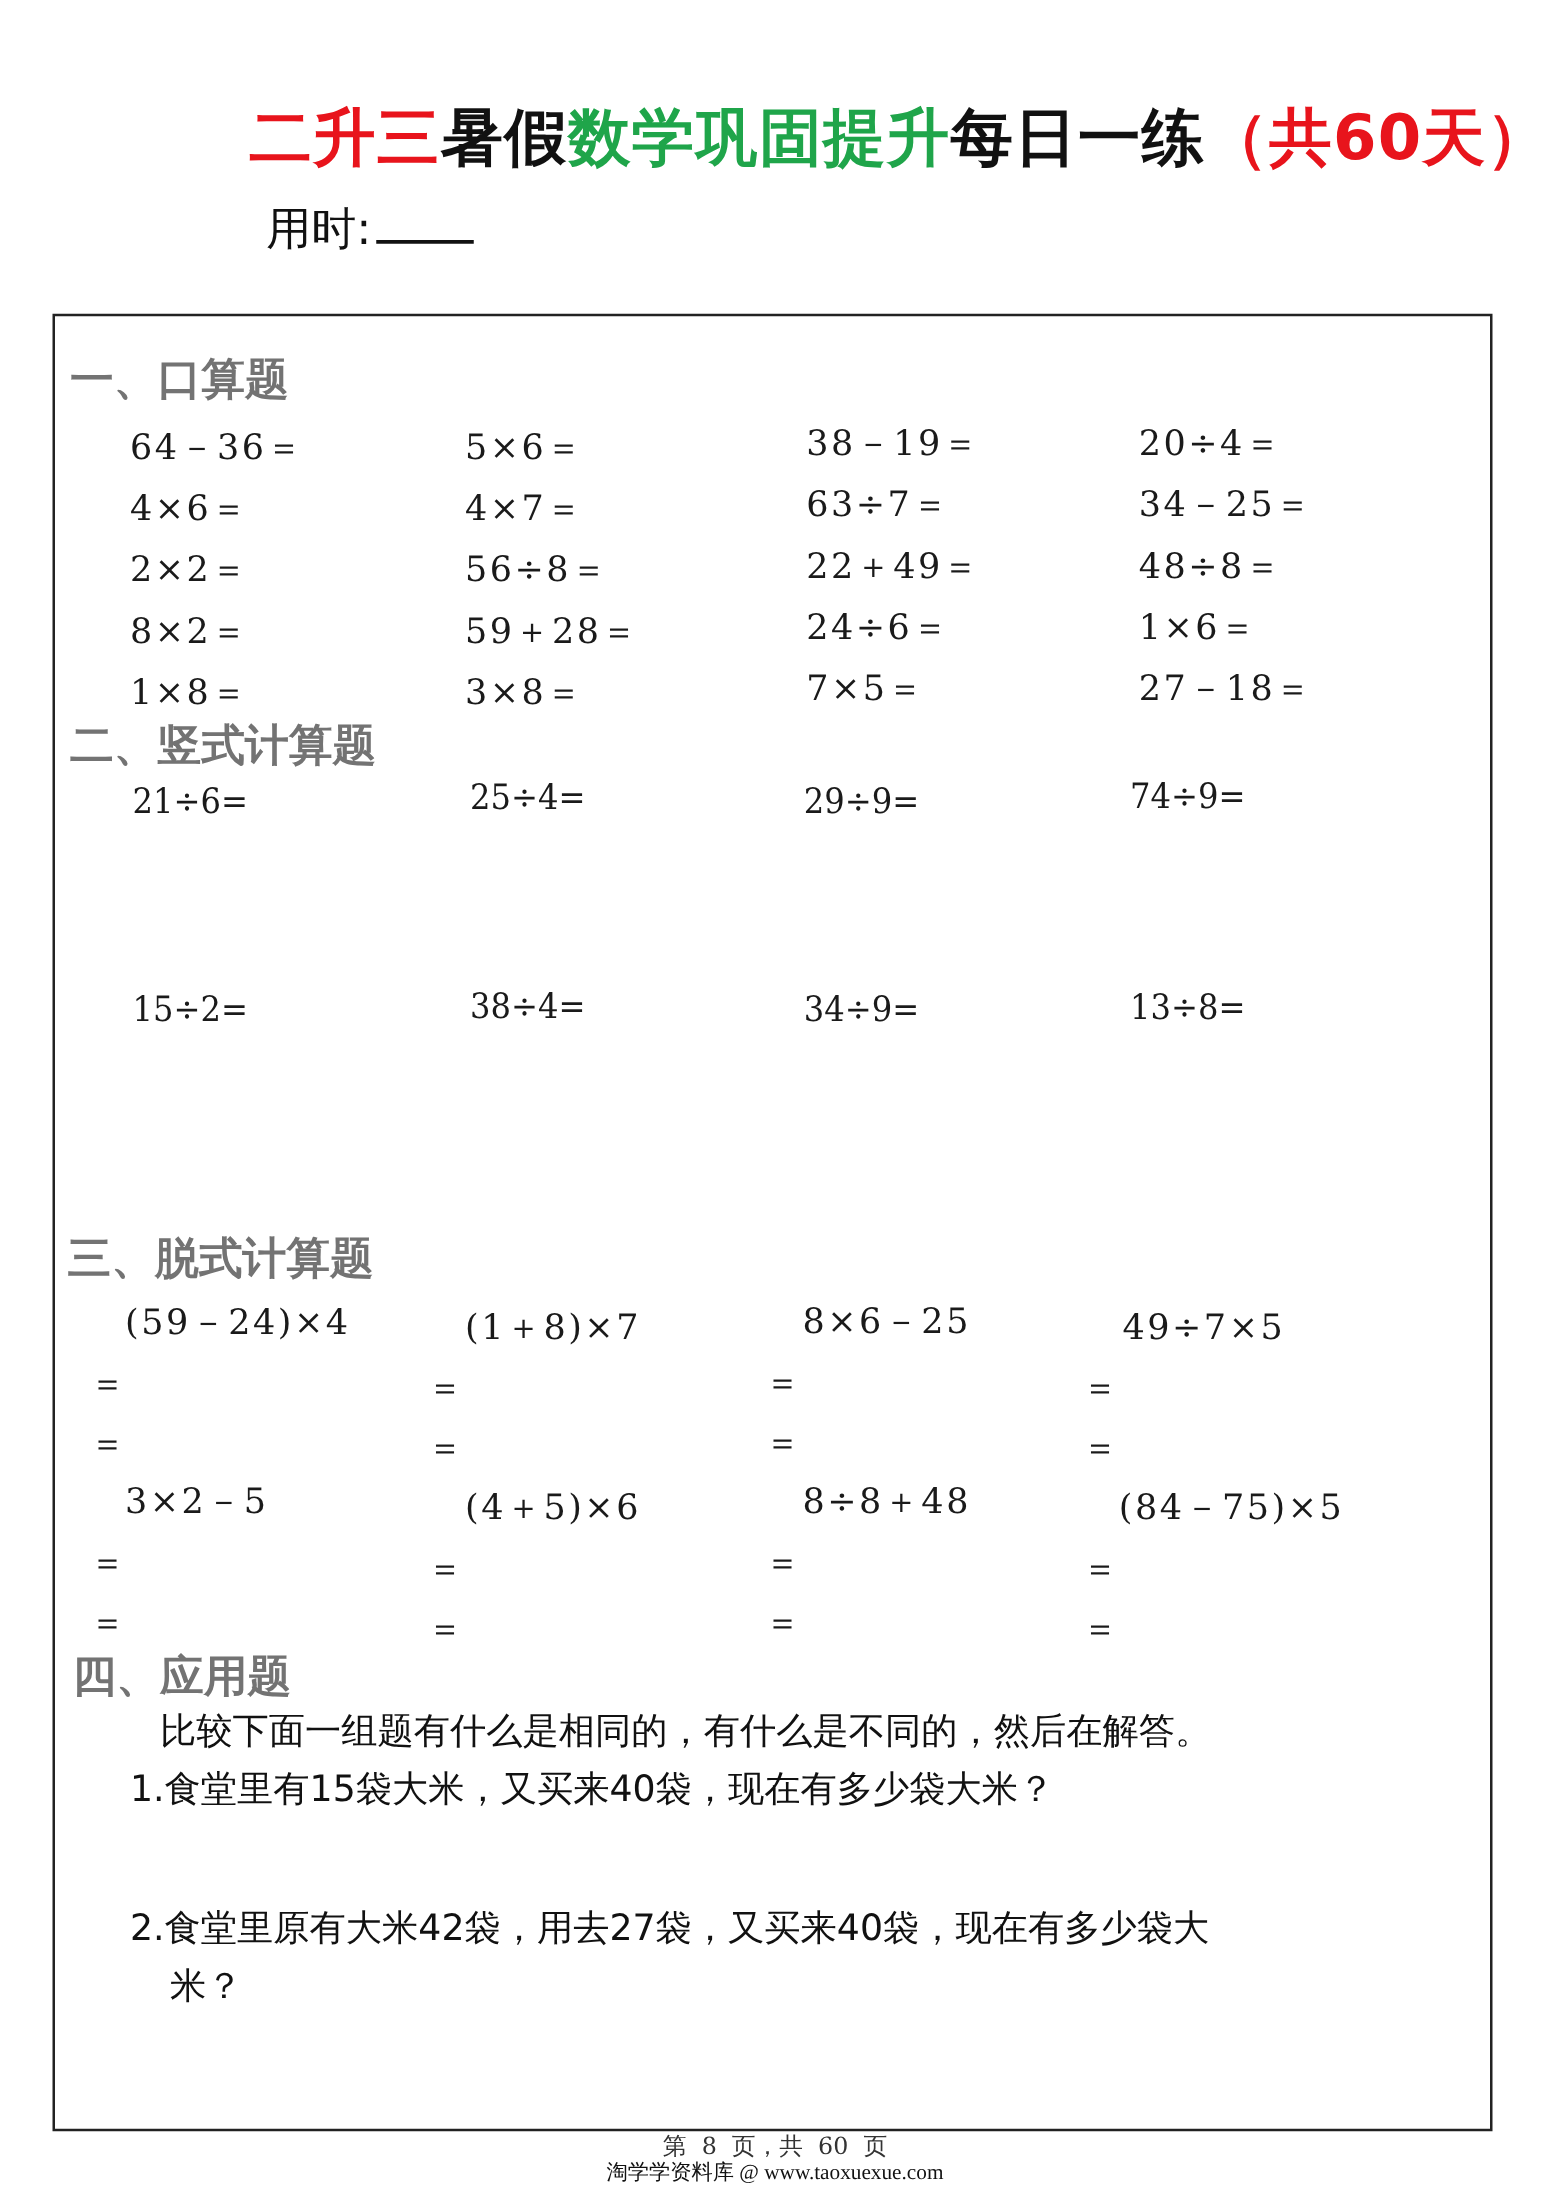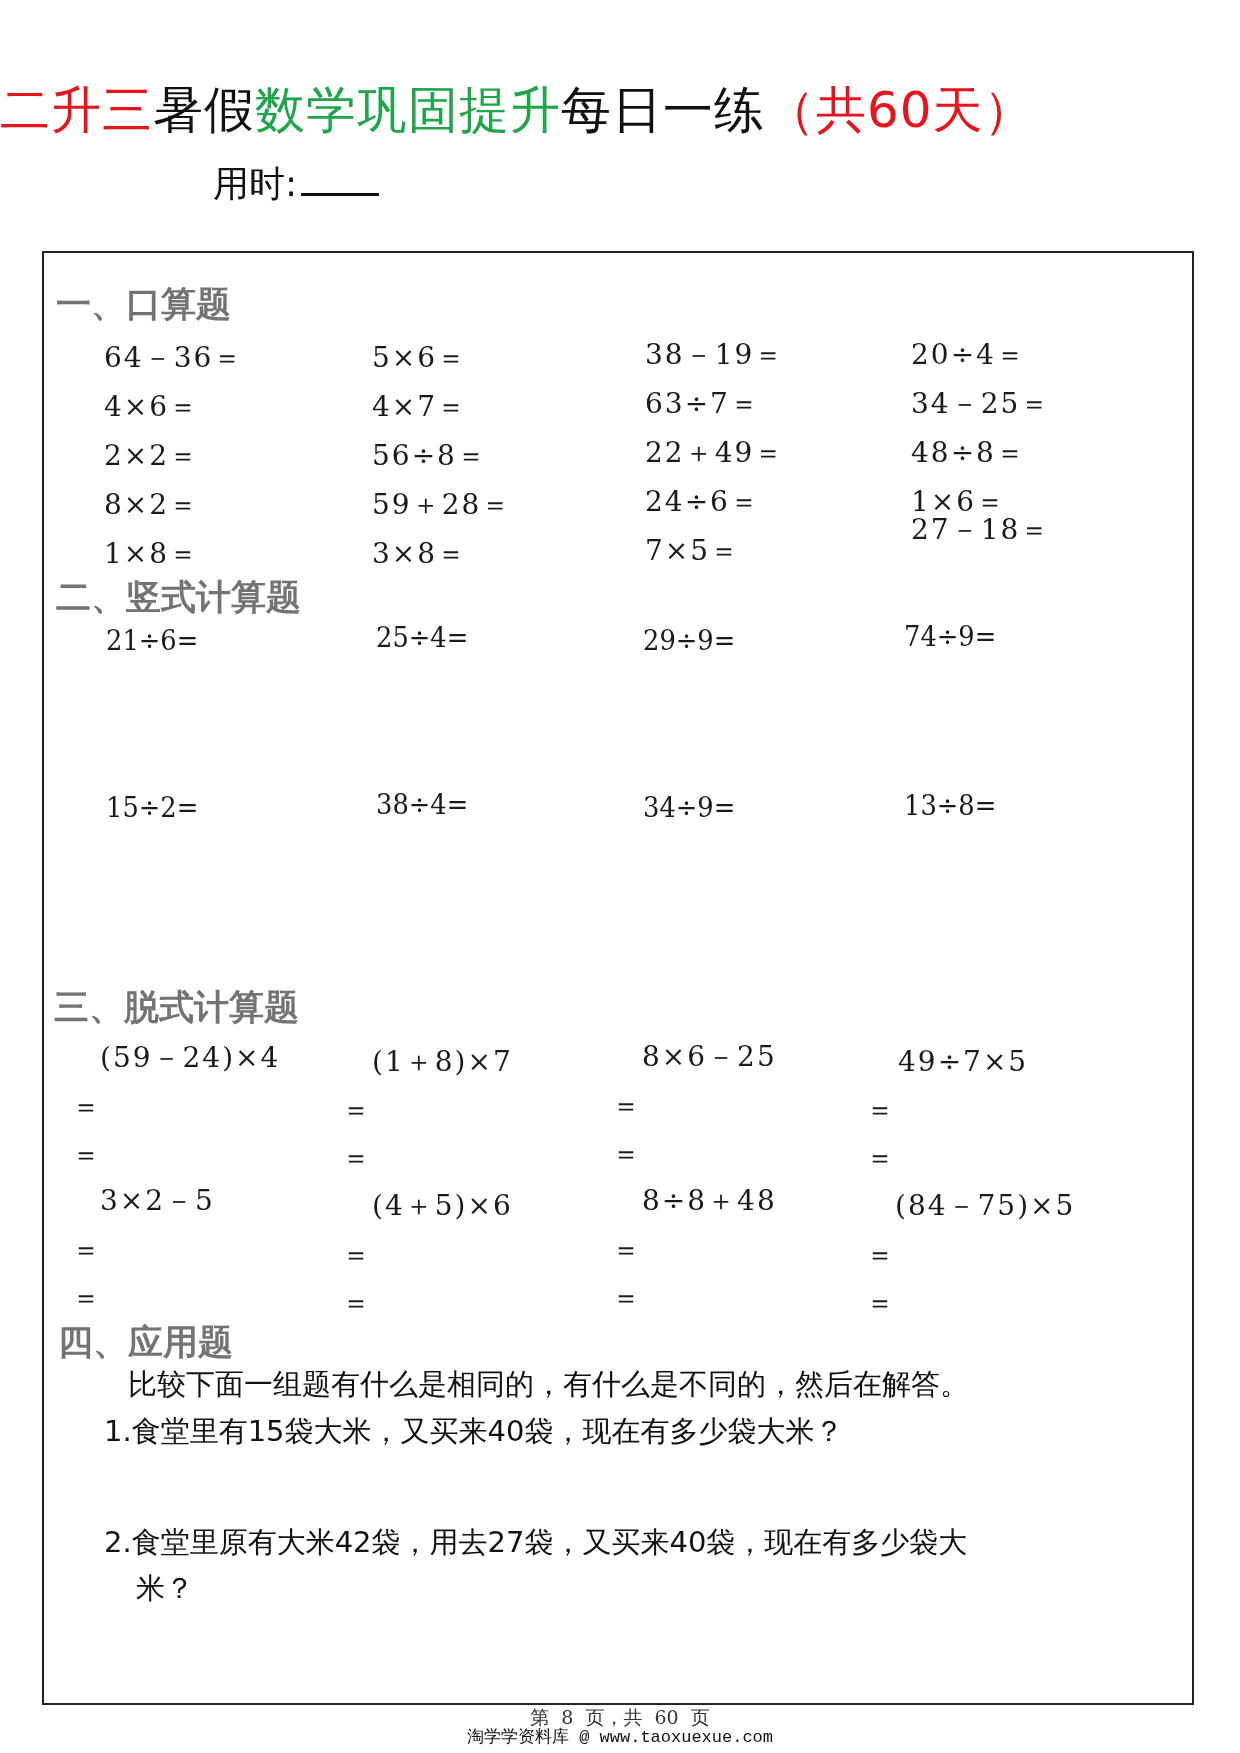--- a/index.html
+++ b/index.html
@@ -13,25 +13,25 @@
       position: relative;
       overflow: hidden;
       font-family: "DejaVu Sans", sans-serif;
       color: #1a1a1a;
     }
     .title {
       position: absolute;
       left: 0;
       top: 78px;
       width: 1240px;
-      text-align: left;
+      text-align: right;
       font-family: "DejaVu Sans", sans-serif;
       font-size: 50px;
       line-height: 64px;
-      font-weight: normal;
+      font-weight: bold;
       letter-spacing: 1px;
       white-space: nowrap;
     }
     .title .red { color: #e8141c; }
     .title .black { color: #111111; }
     .title .green { color: #1fa54a; }
 
     .info-row {
       position: absolute;
       left: 213px;
@@ -109,21 +109,21 @@
       line-height: 24px;
       color: #333;
       word-spacing: 6px;
     }
     .footer-site {
       position: absolute;
       left: 0;
       width: 1240px;
       top: 1727px;
       text-align: center;
-      font-family: Liberation Mono, monospace;
+      font-family: Liberation Serif, serif;
       font-size: 17px;
       line-height: 22px;
       color: #111;
     }
   </style>
 </head>
 <body>
 
 <div class="title">
   <span class="red">二升三</span><span class="black">暑假</span><span class="green">数学巩固提升</span><span class="black">每日一练</span><span class="red">（共60天）</span>
@@ -155,21 +155,21 @@
 <div class="expr" style="left:645px; top:337px;">38－19＝</div>
 <div class="expr" style="left:645px; top:386px;">63÷7＝</div>
 <div class="expr" style="left:645px; top:435px;">22＋49＝</div>
 <div class="expr" style="left:645px; top:484px;">24÷6＝</div>
 <div class="expr" style="left:645px; top:533px;text-align:center;">7×5＝</div>
 
 <div class="expr" style="left:911px; top:337px;">20÷4＝</div>
 <div class="expr" style="left:911px; top:386px;">34－25＝</div>
 <div class="expr" style="left:911px; top:435px;">48÷8＝</div>
 <div class="expr" style="left:911px; top:484px;">1×6＝</div>
-<div class="expr" style="left:911px; top:512px;">27－18＝</div>
+<div class="expr" style="left:911px; top:533px;">27－18＝</div>
 
 <div class="section-head" style="left:56px; top:575px;">二、竖式计算题</div>
 
 <div class="expr narrow" style="left:106px; top:623px;">21÷6=</div>
 <div class="expr narrow" style="left:376px; top:620px;">25÷4=</div>
 <div class="expr narrow" style="left:643px; top:623px;">29÷9=</div>
 <div class="expr narrow" style="left:904px; top:619px;">74÷9=</div>
 
 <div class="expr narrow" style="left:106px; top:790px;">15÷2=</div>
 <div class="expr narrow" style="left:376px; top:787px;">38÷4=</div>

